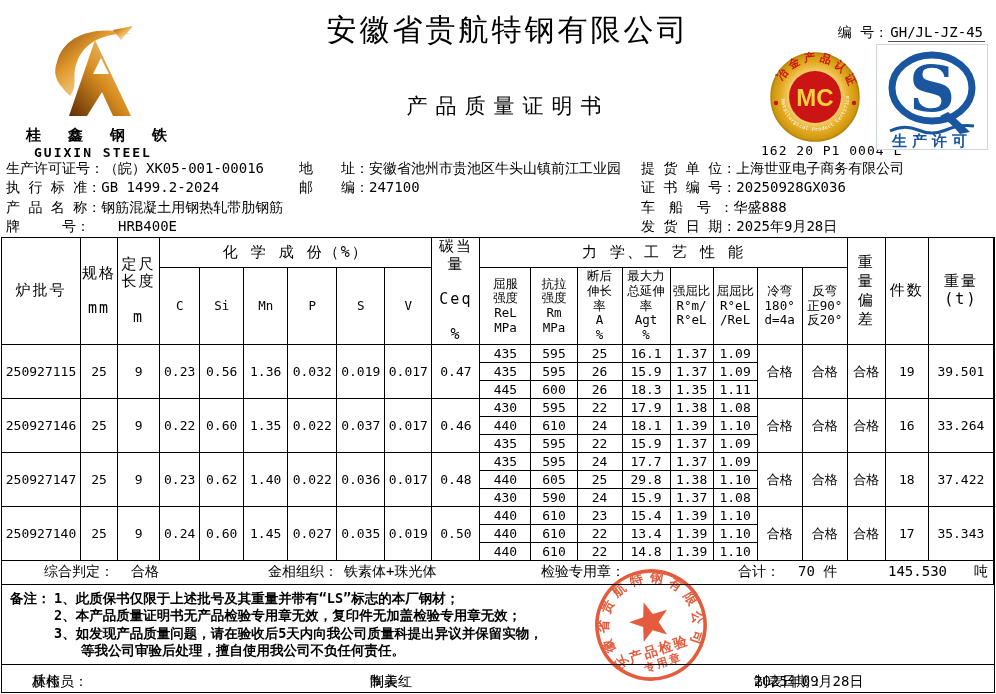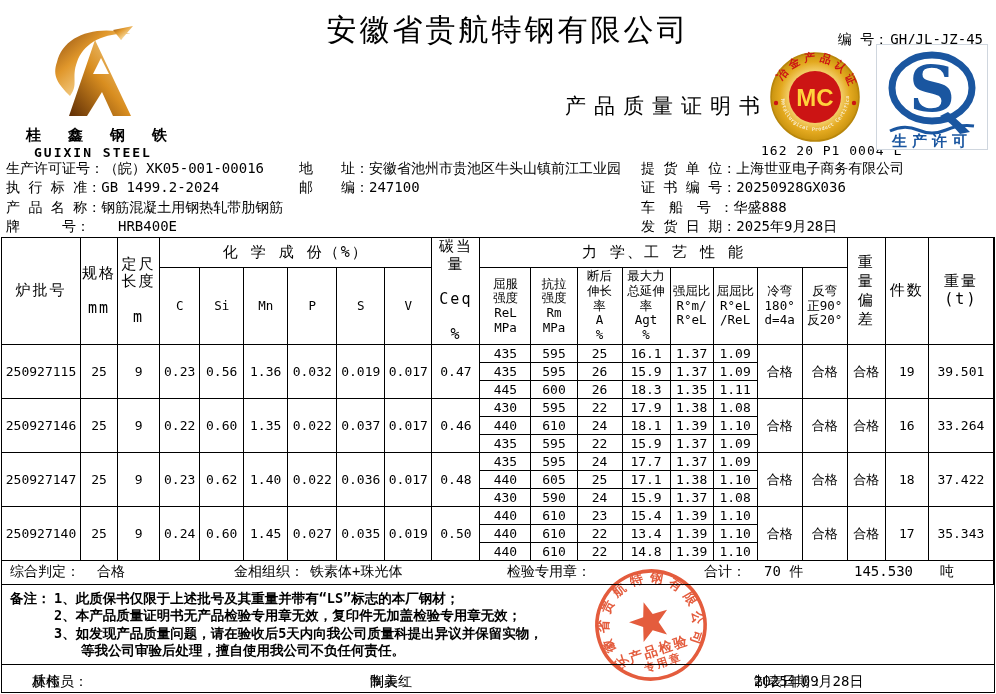--- a/index.html
+++ b/index.html
@@ -3,23 +3,23 @@
 <meta charset="utf-8">
 <style>
   * { margin:0; padding:0; box-sizing:border-box; }
   html,body { background:#fff; }
   body { width:996px; height:694px; font-family:"DejaVu Sans Mono","Liberation Mono",monospace; color:#000; }
   .page { position:relative; width:996px; height:694px; overflow:hidden; background:#fff; }
 
   
   .company-title { position:absolute; left:248px; top:10px; width:520px; text-align:center;
     font-family:"DejaVu Serif","Liberation Serif",serif; font-size:30px; letter-spacing:3px; }
-  .doc-title { position:absolute; left:248px; top:92px; width:520px; text-align:right;
+  .doc-title { position:absolute; left:248px; top:92px; width:520px; text-align:center;
     font-family:"DejaVu Serif","Liberation Serif",serif; font-size:21px; letter-spacing:8px; }
-  .serial { position:absolute; top:31px; right:11px; font-size:14px; }
+  .serial { position:absolute; top:24px; right:11px; font-size:14px; }
   .serial .u { border-bottom:1px solid #555; padding:0 2px 1px 2px; }
   .logo { position:absolute; left:26px; top:20px; width:134px; text-align:center; }
   .logo-cn { font-size:15px; font-weight:bold; letter-spacing:9px; margin-top:2px; white-space:nowrap; }
   .logo-en { font-size:13px; font-weight:bold; letter-spacing:2px; white-space:nowrap; }
   .mc-stamp { position:absolute; left:769px; top:51px; }
   .mc-code { position:absolute; left:761px; top:143px; font-size:13px; letter-spacing:1px; white-space:nowrap; }
   .qs-stamp { position:absolute; left:876px; top:44px; }
 
   
   .info { position:absolute; top:159px; left:0; width:996px; font-size:14px; }
@@ -33,21 +33,21 @@
   th,td { border:1px solid #000; font-weight:normal; text-align:center; vertical-align:middle;
     padding:0; font-size:13px; overflow:hidden; }
   thead th { white-space:pre-line; line-height:1.18; }
   tr.h1 th { height:30px; font-size:15px; letter-spacing:2px; }
   tr.h2 th { height:77px; font-size:12.5px; }
   th.tall { font-size:13px; }
   th.vert { line-height:1.28; font-size:13px; }
   tbody td { height:18px; }
   tfoot td { height:24px; border-left:1px solid #000; border-right:1px solid #000; }
   .summary-inner { position:relative; width:100%; height:100%; font-size:14px; }
-  .summary-inner span { position:absolute; top:2px; white-space:nowrap; }
+  .summary-inner span { position:absolute; top:2px; white-space:nowrap;margin-left:34px; }
 
   
   .notes { position:relative; width:100%; height:80px; font-size:13.5px; border-bottom:1px solid #000;font-weight:bold; }
   .notes-label { position:absolute; left:8px; top:5px; }
   .notes-lines { position:absolute; left:52px; top:5px; }
   .notes-lines div { height:17.2px; line-height:17.2px; white-space:nowrap; }
   .sign-row { position:relative; width:100%; height:26px; font-size:14px; }
   .sign-row span { position:absolute; top:4px; white-space:nowrap; }
   .sign-qc { left:30px; } .sign-tab { left:368px; } .sign-date { left:752px; }
 
@@ -331,21 +331,21 @@
             <td rowspan="3">合格</td>
             <td rowspan="3">合格</td>
             <td rowspan="3">合格</td>
             <td rowspan="3">18</td>
             <td rowspan="3">37.422</td>
           </tr>
           <tr>
             <td>440</td>
             <td>605</td>
             <td>25</td>
-            <td>17.1</td>
+            <td>29.8</td>
             <td>1.38</td>
             <td>1.10</td>
           </tr>
           <tr>
             <td>430</td>
             <td>590</td>
             <td>24</td>
             <td>15.9</td>
             <td>1.37</td>
             <td>1.08</td>

